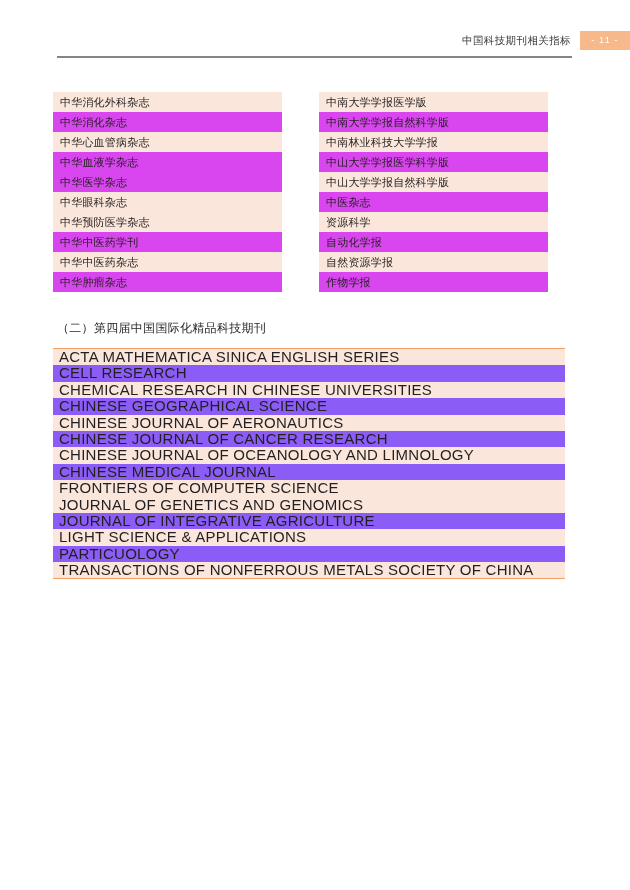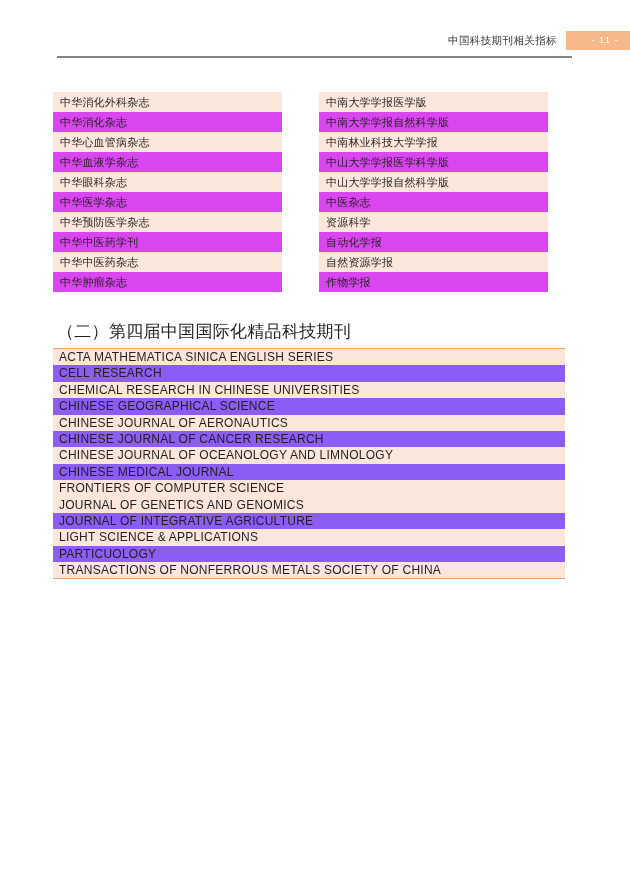--- a/index.html
+++ b/index.html
@@ -45,21 +45,20 @@
   .page-badge {
     background: #f7b98b;
     color: #ffffff;
     font-size: 9px;
     letter-spacing: 1.2px;
     height: 19px;
     line-height: 19px;
     width: 50px;
     text-align: center;
     white-space: nowrap;
-    padding-left: 14px;
   }
   .header-rule {
     position: absolute;
     left: 57px;
     top: 56px;
     width: 515px;
     height: 1.6px;
     background: #858585;
   }
 
@@ -86,39 +85,39 @@
     box-sizing: border-box;
   }
   .cn-row.shade { background: #fae6da; }
   .cn-row.plain { background: #d946ef; }
 
   
   .section-heading {
     position: absolute;
     left: 57px;
     top: 320px;
-    font-size: 17px;
+    font-size: 12px;
     letter-spacing: 0.3px;
     color: #231f20;
     white-space: nowrap;
   }
 
   
   .en-table {
     position: absolute;
     left: 53px;
     top: 348px;
     width: 512px;
     border-top: 1px solid #f0a060;
     border-bottom: 1px solid #f0a060;
   }
   .en-row {
     height: 16.4px;
     line-height: 16.4px;
-    font-size: 12px;
+    font-size: 15px;
     padding-left: 6px;
     letter-spacing: 0.25px;
     white-space: nowrap;
     color: #231f20;
     box-sizing: border-box;
   }
   .en-row.shade { background: #fae6da; }
   .en-row.plain { background: #8b5cf6; }
 </style>
 </head>
@@ -132,22 +131,22 @@
   <div class="header-rule"></div>
 </div>
 
 <div class="cn-columns">
 
   <div class="cn-col">
     <div class="cn-row shade">中华消化外科杂志</div>
     <div class="cn-row plain">中华消化杂志</div>
     <div class="cn-row shade">中华心血管病杂志</div>
     <div class="cn-row plain">中华血液学杂志</div>
+    <div class="cn-row plain">中华医学杂志</div>
     <div class="cn-row shade">中华眼科杂志</div>
-    <div class="cn-row plain">中华医学杂志</div>
     <div class="cn-row shade">中华预防医学杂志</div>
     <div class="cn-row plain">中华中医药学刊</div>
     <div class="cn-row shade">中华中医药杂志</div>
     <div class="cn-row plain">中华肿瘤杂志</div>
   </div>
 
   <div class="cn-col">
     <div class="cn-row shade">中南大学学报医学版</div>
     <div class="cn-row plain">中南大学学报自然科学版</div>
     <div class="cn-row shade">中南林业科技大学学报</div>

